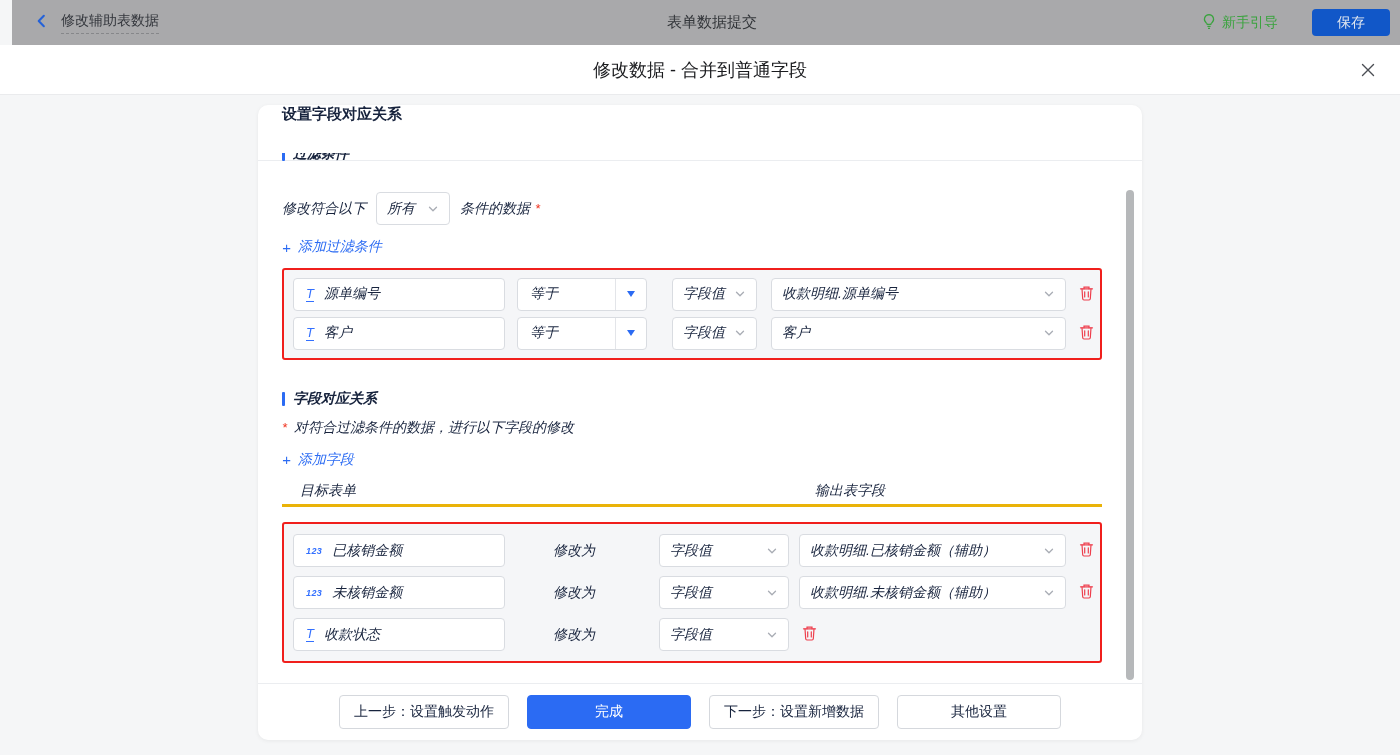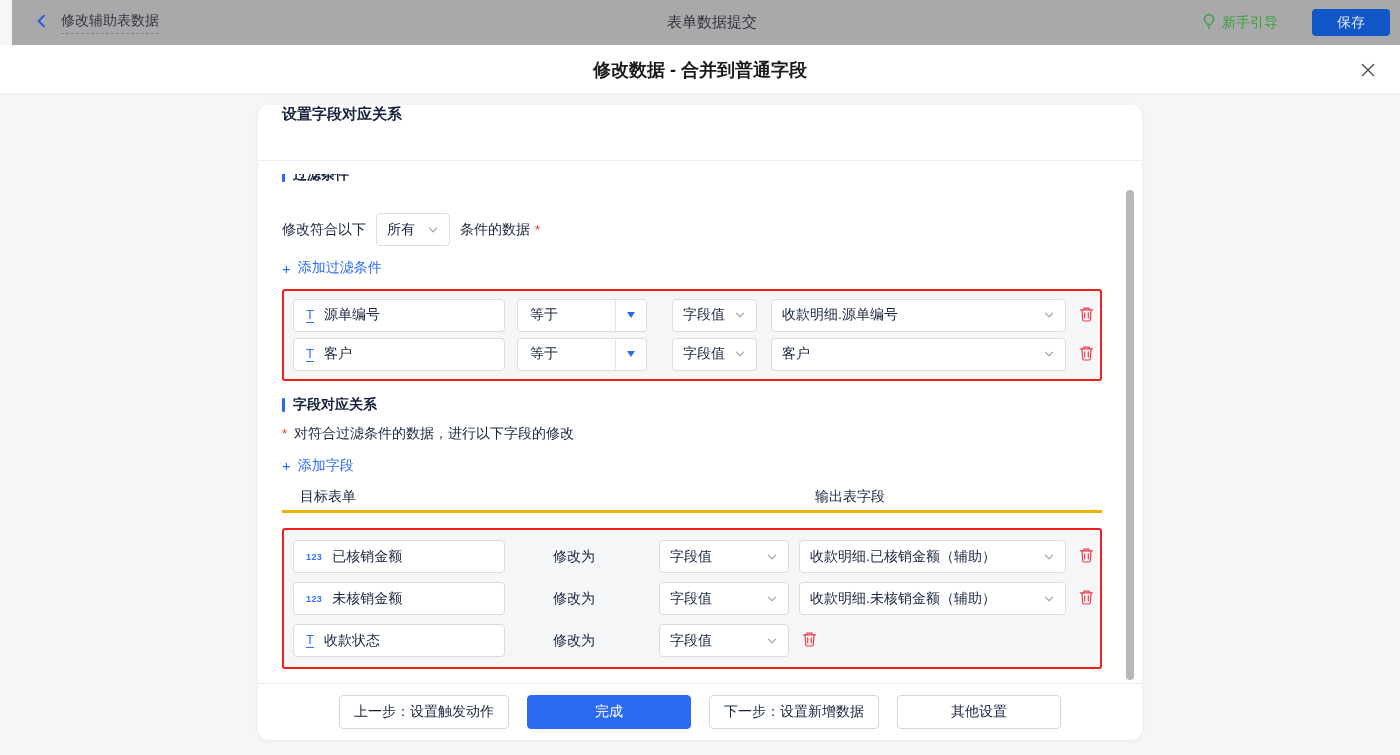--- a/index.html
+++ b/index.html
@@ -14,30 +14,30 @@
   .flow-title { font-size:14px; color:#33363c; border-bottom:1px dashed #86878a; padding-bottom:3px; cursor:pointer; }
   .topbar-center { position:absolute; left:0; right:0; text-align:center; font-size:15px; color:#323539; pointer-events:none; }
   .topbar-right { margin-left:auto; display:flex; align-items:center; gap:34px; z-index:2; }
   .guide { display:flex; align-items:center; gap:6px; color:#3aa33e; font-size:14px; cursor:pointer; }
   .save-btn { width:78px; height:27px; background:#1157c8; color:#e3e8ef; border:none; border-radius:4px;
               font-size:14px; cursor:pointer; }
 
   
   .modal-header { position:absolute; top:45px; left:0; width:100%; height:50px; background:#fff;
                   border-bottom:1px solid #eaebed; }
-  .modal-title { text-align:center; line-height:50px; font-size:18px; font-weight:700; color:#1a1b1e; }
+  .modal-title { text-align:center; line-height:50px; font-size:18px; font-weight:400; color:#1a1b1e; }
   .close-btn { position:absolute; right:24px; top:17px; background:none; border:none; cursor:pointer; }
 
   
   .card { position:absolute; left:258px; top:105px; width:884px; height:635px; background:#fff;
           border-radius:10px; box-shadow:0 1px 4px rgba(0,0,0,.06); }
   .card-header { height:56px; display:flex; padding:0 24px;
                  font-size:15px; font-weight:600; color:#17233d; border-bottom:1px solid #ebedf0; }
-  .card-scroll { position:absolute; top:69px; left:0; width:100%; height:522px; overflow:hidden;
-                 padding:0 40px 0 24px; }
+  .card-scroll { position:absolute; top:48px; left:0; width:100%; height:522px; overflow:hidden;
+                 padding:0 40px 0 24px;font-style:italic; }
   .scroll-thumb { position:absolute; top:85px; right:8px; width:8px; height:490px;
                   background:#b6b8ba; border-radius:4px; cursor:pointer; }
 
   .section-title { display:flex; align-items:center; gap:8px; height:20px;
                    font-size:14px; font-weight:700; color:#17233d; }
   .section-title .bar { width:3px; height:14px; background:#2b6bf3; border-radius:1px; }
   .clipped { margin-top:-9px; }
 
   .match-row { margin-top:28px; display:flex; align-items:center; font-size:14px; }
   .req { color:#f0331f; margin-left:5px; font-size:13px; }
@@ -250,21 +250,21 @@
                 <path d="M3 3.8l.7 10a1.3 1.3 0 0 0 1.3 1.2h5a1.3 1.3 0 0 0 1.3-1.2l.7-10"></path>
                 <path d="M5.7 6.8v5.2"></path>
                   <path d="M9.3 6.8v5.2"></path>
               </svg>
             </span>
           </button>
         </div>
       </div>
 
       
-      <div class="section-title" style="margin-top:14px;">
+      <div class="section-title" style="margin-top:29px;">
         <span class="bar"></span>
         <span>字段对应关系</span>
       </div>
 
       <div class="desc-row">
         <span class="req">*</span>
         <span>对符合过滤条件的数据，进行以下字段的修改</span>
       </div>
 
       <a class="add-link" style="margin-top:14px;">

